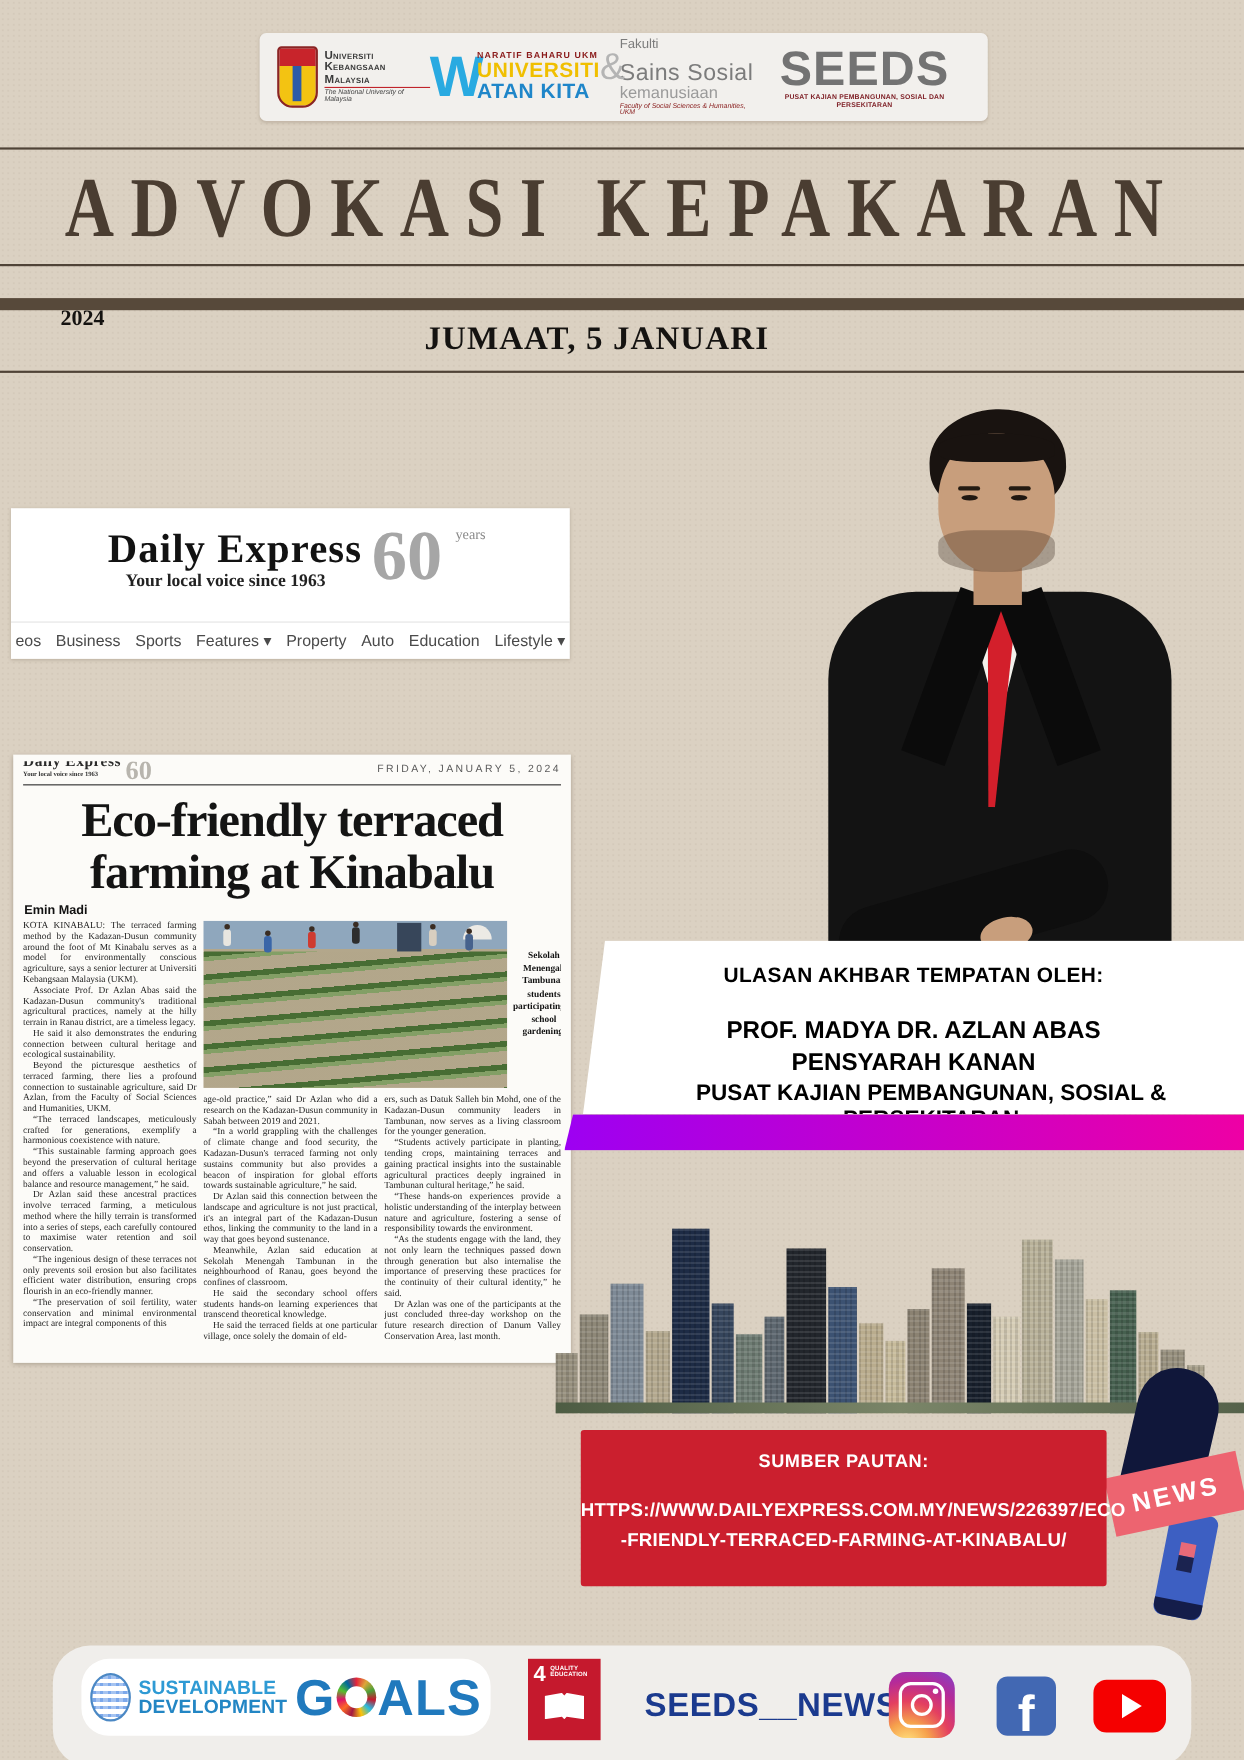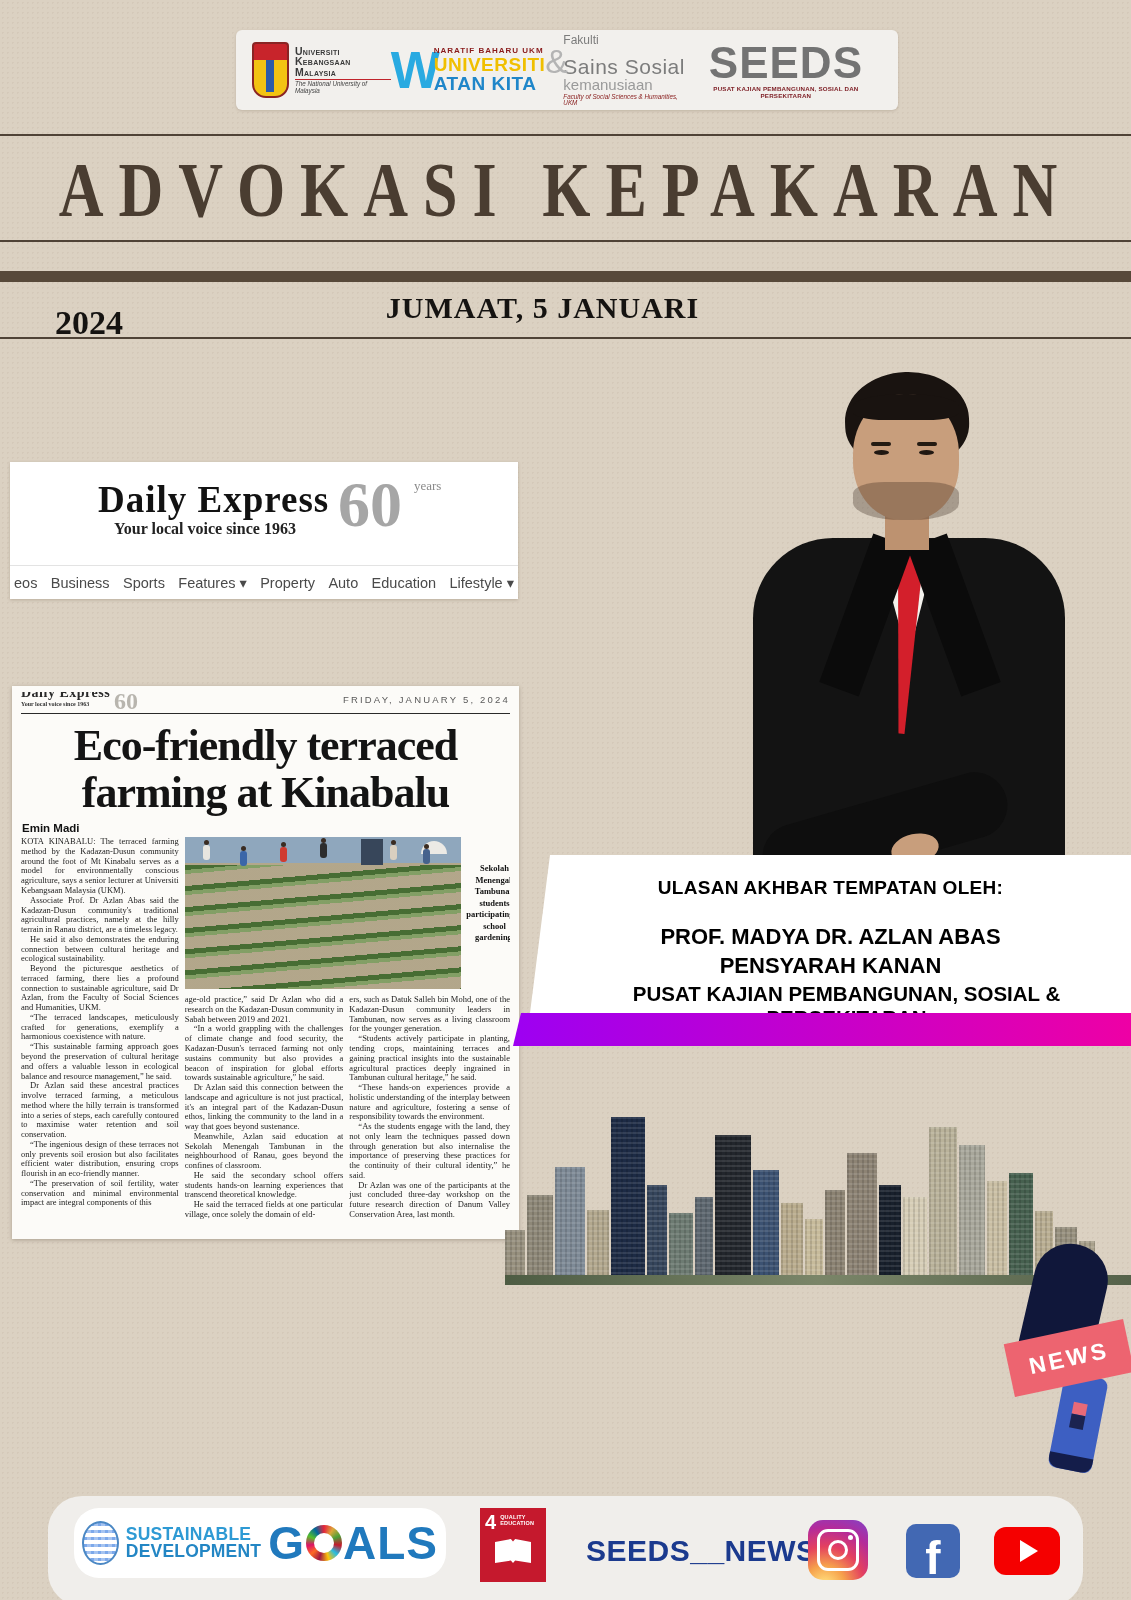--- a/index.html
+++ b/index.html
@@ -34,22 +34,22 @@
   .seeds{text-align:center;line-height:1;}
   .seeds-name{font-weight:900;font-size:44px;color:#737373;letter-spacing:1px;}
   .seeds-sub{font-size:6.2px;font-weight:700;color:#7c1b22;margin-top:1px;letter-spacing:.2px;}
   
   .rule{position:absolute;left:0;width:100%;height:2px;background:#4f4337;}
   .rule-a{top:134px;}.rule-b{top:240px;}.rule-c{top:337px;}
   .title{position:absolute;left:0;top:146px;width:100%;margin:0;text-align:center;
     font-family:"Liberation Serif",serif;font-weight:700;font-size:62px;color:#4a3d31;
     letter-spacing:15px;transform:scaleY(1.25);transform-origin:top;}
   .thickbar{position:absolute;left:0;top:271px;width:100%;height:11px;background:#57493a;}
-  .year{position:absolute;left:55px;top:304px;font-family:"Liberation Serif",serif;
-    font-weight:700;font-size:34px;color:#151311;}
+  .year{position:absolute;left:55px;top:278px;font-family:"Liberation Serif",serif;
+    font-weight:700;font-size:20px;color:#151311;}
   .date{position:absolute;left:0;top:291px;width:1085px;text-align:center;
     font-family:"Liberation Serif",serif;font-weight:700;font-size:30px;color:#151311;letter-spacing:1px;}
   
   .dx{position:absolute;left:10px;top:462px;width:508px;height:137px;background:#fff;
     box-shadow:0 1px 3px rgba(90,70,50,.25);}
   .dx-name{position:absolute;left:88px;top:16px;font-family:"Liberation Serif",serif;
     font-weight:700;font-size:37px;color:#121212;letter-spacing:1px;}
   .dx-tagline{position:absolute;left:104px;top:58px;font-family:"Liberation Serif",serif;
     font-weight:700;font-size:16px;color:#222;}
   .dx-60{position:absolute;left:328px;top:6px;font-family:"Liberation Serif",serif;
@@ -352,20 +352,27 @@
       <span class="b" style="width: 28px; height: 158px; background-color: rgb(185, 178, 154);"></span>
       <span class="b" style="width: 26px; height: 140px; background-color: rgb(168, 167, 155);"></span>
       <span class="b" style="width: 20px; height: 104px; background-color: rgb(202, 191, 164);"></span>
       <span class="b" style="width: 24px; height: 112px; background-color: rgb(70, 96, 79);"></span>
       <span class="b" style="width: 18px; height: 74px; background-color: rgb(185, 174, 146);"></span>
       <span class="b" style="width: 22px; height: 58px; background-color: rgb(151, 144, 126);"></span>
       <span class="b" style="width: 16px; height: 44px; background-color: rgb(169, 161, 140);"></span>
       <div class="ground"></div>
   </div>
 
+  <div class="source-box">
+    <div class="src-label">SUMBER PAUTAN:</div>
+    <div class="src-url">
+      <span>HTTPS://WWW.DAILYEXPRESS.COM.MY/NEWS/226397/ECO</span><br>
+      <span>-FRIENDLY-TERRACED-FARMING-AT-KINABALU/</span>
+    </div>
+  </div>
 
   <div class="mic">
     <div class="mic-head"></div>
     <div class="mic-handle">
       <div class="mic-btn-pink"></div>
       <div class="mic-btn-navy"></div>
       <div class="mic-tip"></div>
     </div>
     <div class="mic-flag">
       <span>NEWS</span>

